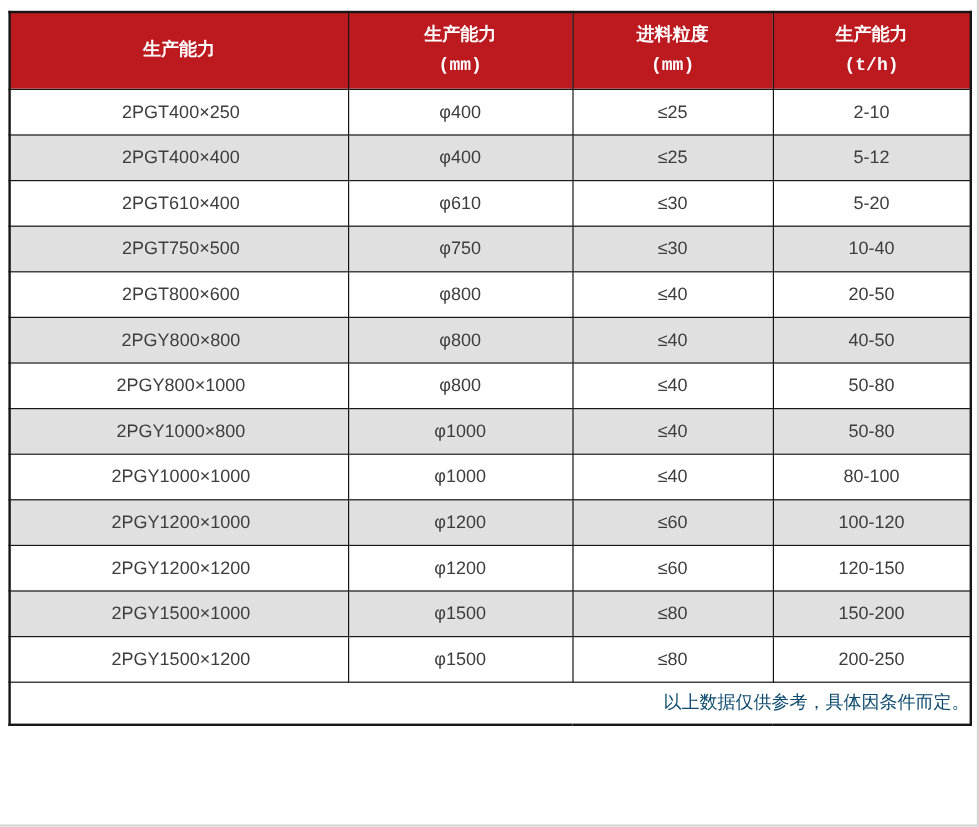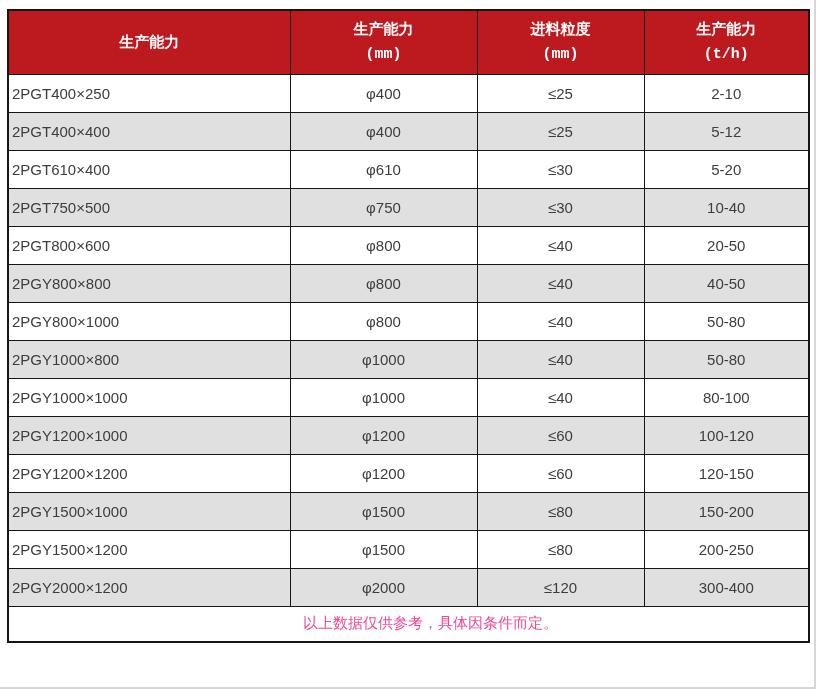--- a/index.html
+++ b/index.html
@@ -57,33 +57,33 @@
     height: 38px;
     border: 1px solid #161616;
     font-size: 15px;
     color: #3d3d3d;
     text-align: center;
     vertical-align: middle;
     padding: 0;
     background: #ffffff;
   }
   td.model-cell {
-    text-align: left;
+    text-align: center;
     padding-left: 3px;
     margin-left: 13px;
   }
   tbody tr:nth-child(even) td {
     background: #e0e0e0;
   }
   tfoot td {
     height: 36px;
-    text-align: center;
+    text-align: right;
     background: #ffffff;
     font-size: 15px;
-    color: #ec4899;
+    color: #0c4a6e;
     padding-left: 44px;
   }
 </style>
 </head>
 <body>
 
 <div class="page-edge-right"></div>
 <div class="page-edge-bottom"></div>
 
 <table class="spec-table">
@@ -184,25 +184,19 @@
       <td>φ1500</td>
       <td>≤80</td>
       <td>150-200</td>
     </tr>
     <tr>
       <td class="model-cell">2PGY1500×1200</td>
       <td>φ1500</td>
       <td>≤80</td>
       <td>200-250</td>
     </tr>
-    <tr>
-      <td class="model-cell">2PGY2000×1200</td>
-      <td>φ2000</td>
-      <td>≤120</td>
-      <td>300-400</td>
-    </tr>
   </tbody>
   <tfoot>
     <tr>
       <td colspan="4">以上数据仅供参考，具体因条件而定。</td>
     </tr>
   </tfoot>
 </table>
 
 </body></html>

